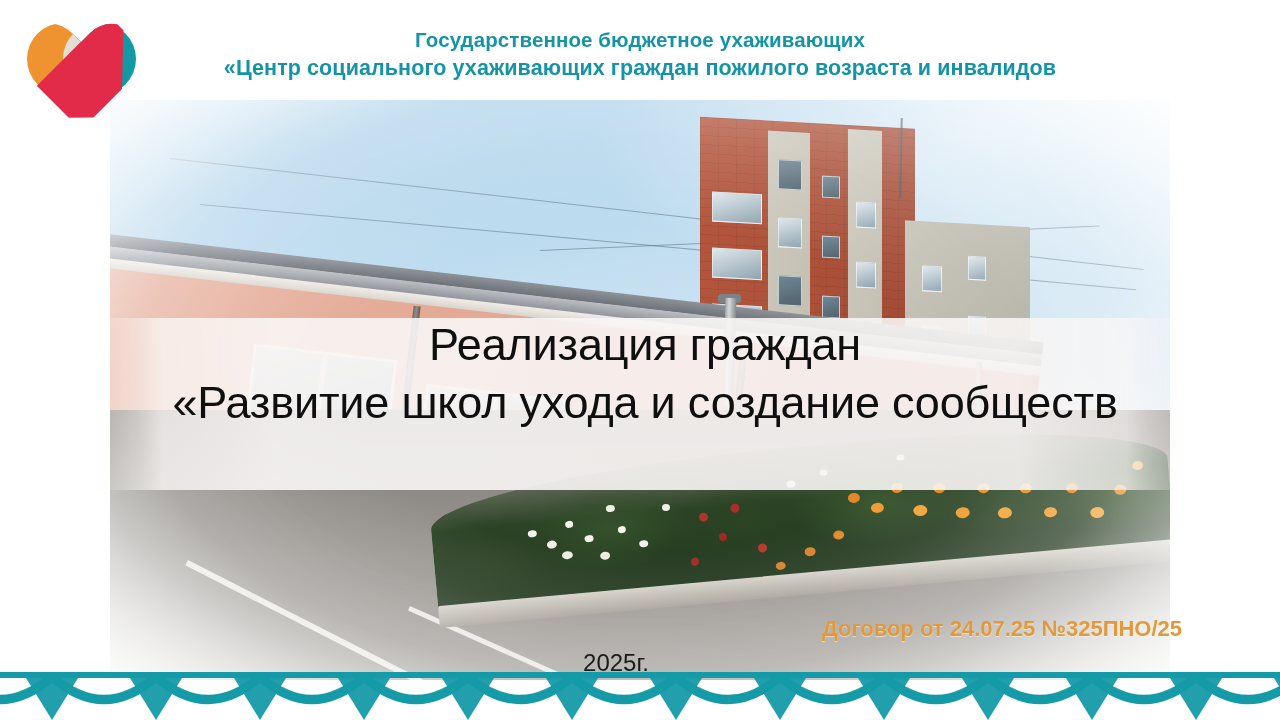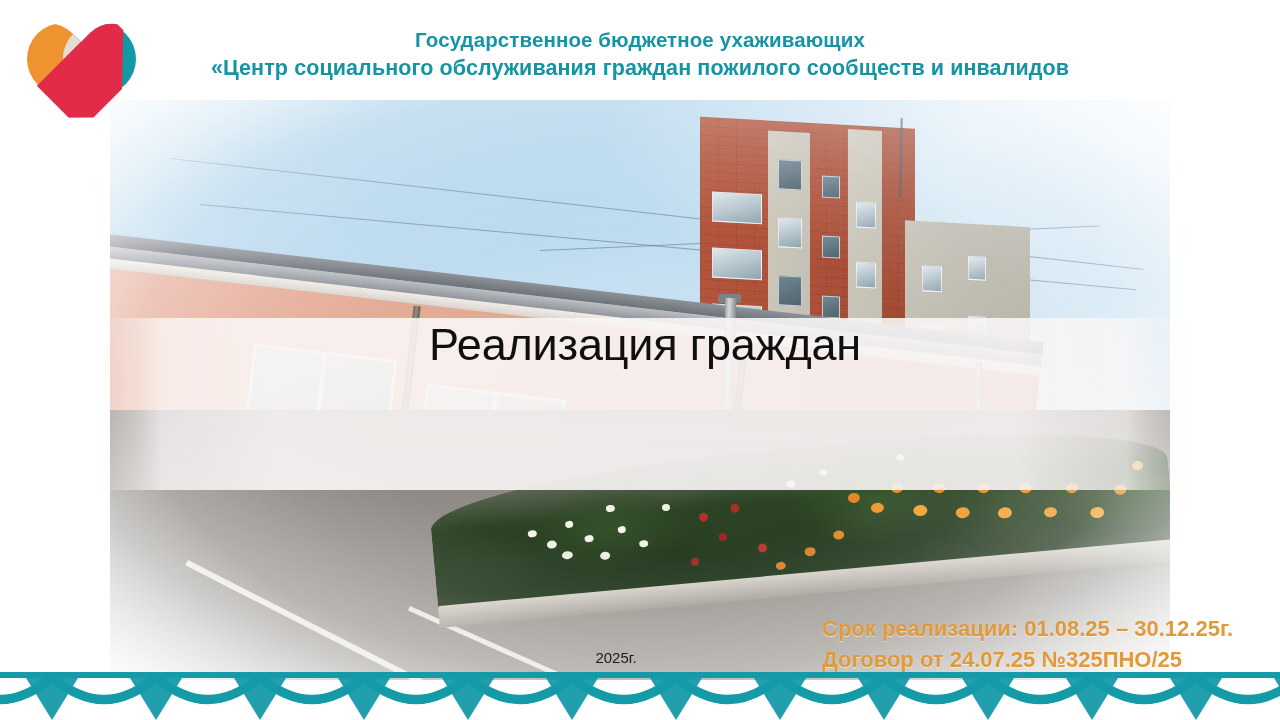--- a/index.html
+++ b/index.html
@@ -314,21 +314,21 @@
   }
 
   
   .year {
     position: absolute;
     left: 0;
     top: 649px;
     width: 1232px;
     text-align: center;
     color: #1b1b1b;
-    font-size: 15px;
+    font-size: 24px;
   }
 
   .terms {
     position: absolute;
     left: 822px;
     top: 613px;
     width: 420px;
     color: #e09a3c;
     font-size: 22px;
     font-weight: bold;
@@ -510,32 +510,32 @@
         <circle cx="82" cy="45" r="36" fill="#119AA4"></circle>
         <path d="M63.5,12 A36,36 0 0 1 63.5,78 A36,36 0 0 1 63.5,12 Z" fill="#E2DED2" opacity="0"></path>
         <path d="M63.5,13.5 A36,36 0 0 1 63.5,76.5 A36,36 0 0 1 63.5,13.5 Z" fill="#E2DED2"></path>
         <path d="M2,38 L126,38 L126,60 L63,120 L2,60 Z" fill="#E12B48" transform="rotate(-45 63 63)"></path>
       </g>
     </svg>
   </div>
 
   <div class="header-text">
     <div class="l1">Государственное бюджетное ухаживающих</div>
-    <div>«Центр социального обслуживания граждан пожилого сообществ и инвалидов</div>
+    <div>«Центр социального ухаживающих граждан пожилого возраста и инвалидов</div>
   </div>
 
   <div class="title-band"></div>
   <div class="title">
     <div>Реализация граждан</div>
+    <div>«Развитие школ ухода и создание сообществ</div>
   </div>
 
   <div class="year">2025г.</div>
 
   <div class="terms">
-    <div>Срок реализации: 01.08.25 – 30.12.25г.</div>
     <div>Договор от 24.07.25 №325ПНО/25</div>
   </div>
 
   <div class="scallop">
     <svg viewBox="0 0 1280 48" width="1280" height="48" preserveAspectRatio="none" aria-hidden="true">
       <rect x="0" y="0" width="1280" height="6" fill="#159AA8"></rect>
       <g fill="none" stroke="#159AA8" stroke-width="9">
         <path d="M-52,5 Q0,50 52,5"></path>
         <path d="M52,5 Q104,50 156,5"></path>
         <path d="M156,5 Q208,50 260,5"></path>

